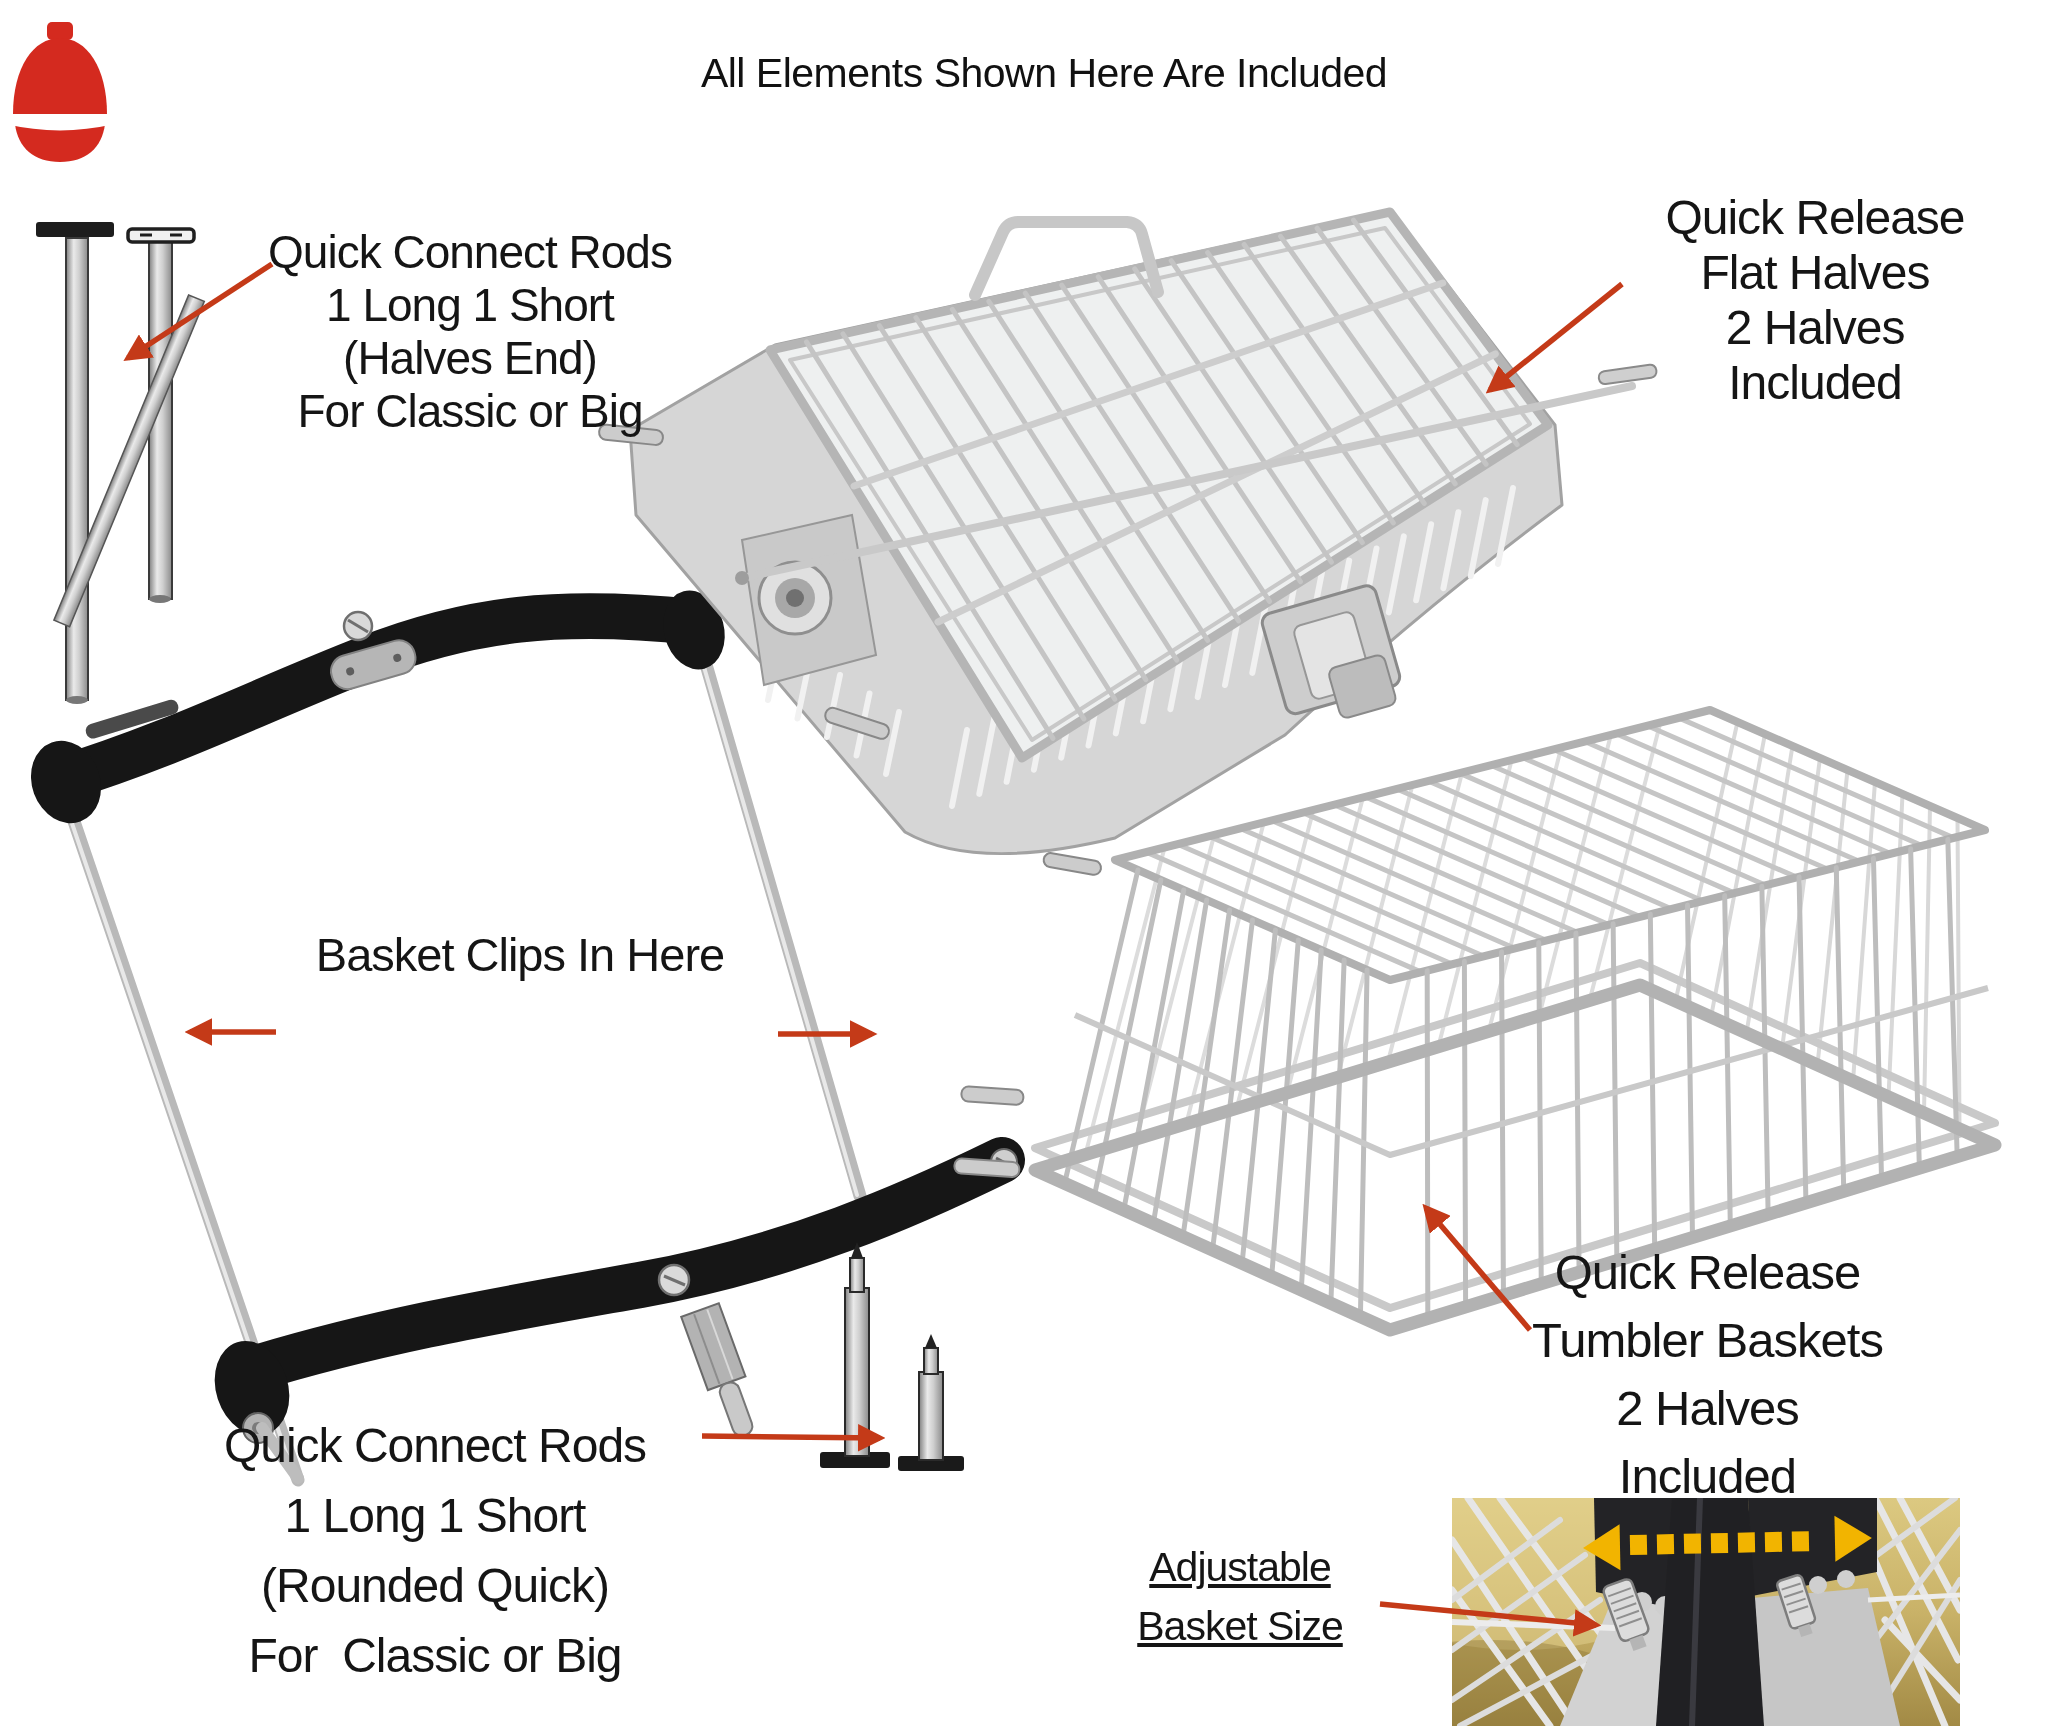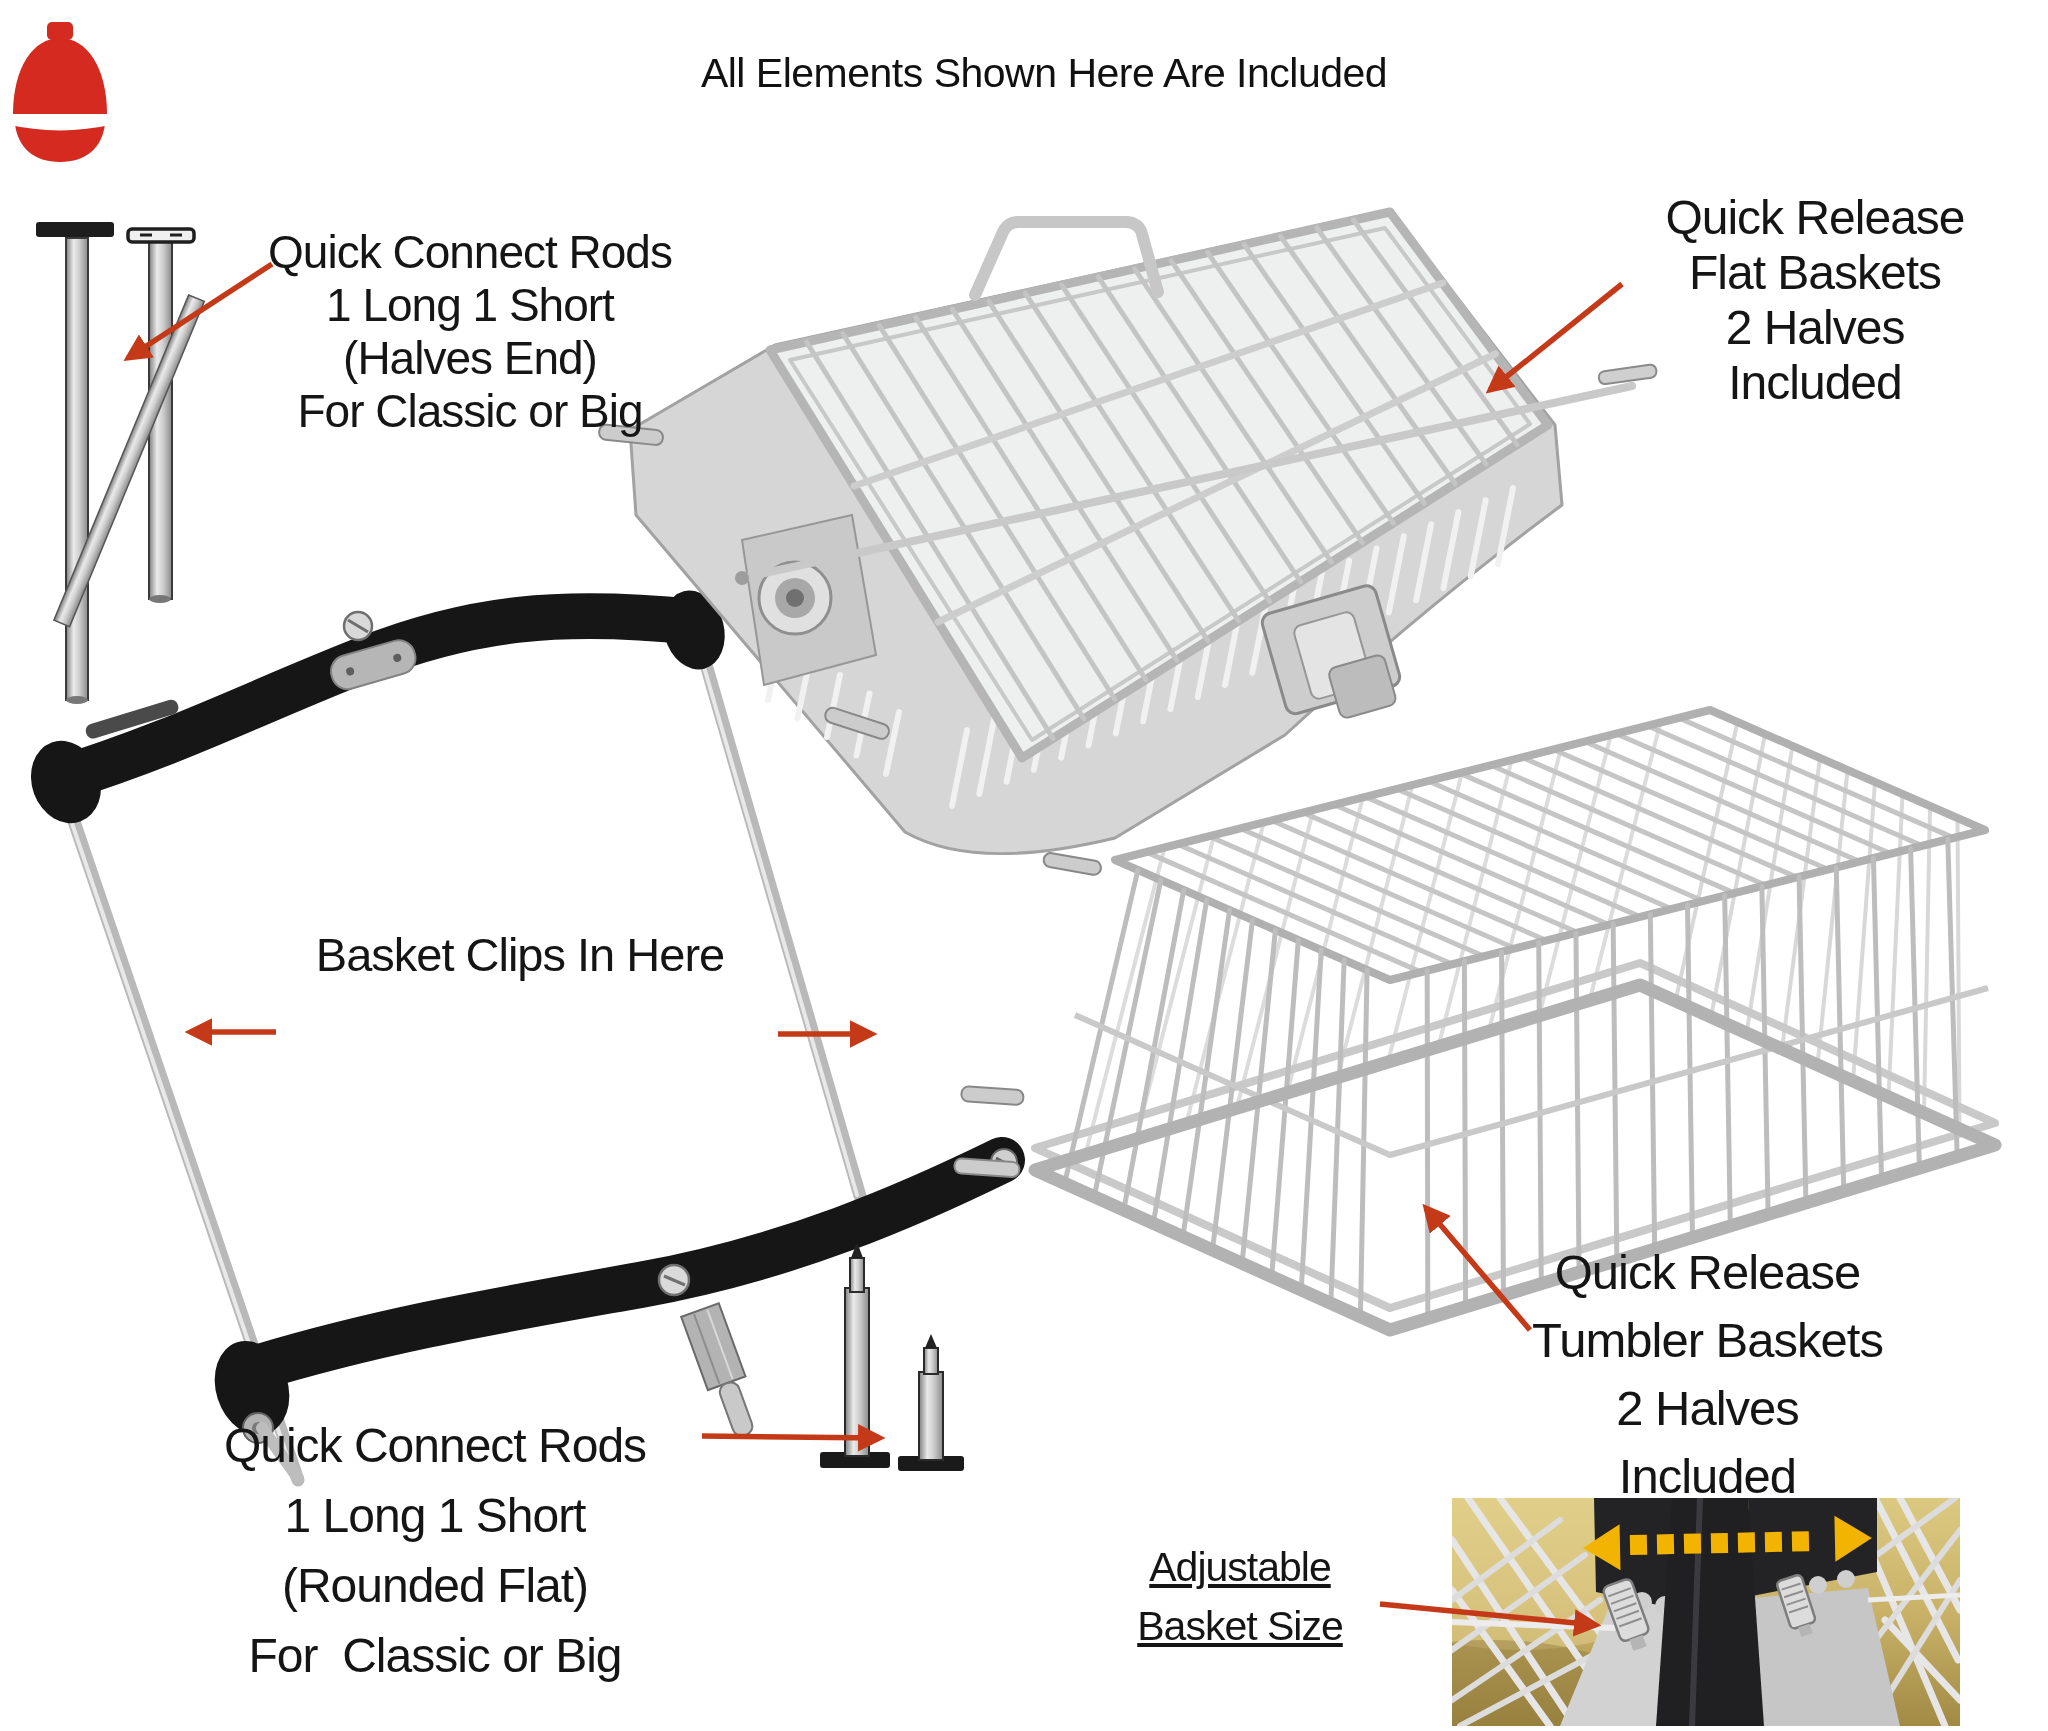--- a/index.html
+++ b/index.html
@@ -360,33 +360,33 @@
 
 <div class="lbl lbl-rods-top">
   <div class="ln b">Quick Connect Rods</div>
   <div class="ln">1 Long 1 Short</div>
   <div class="ln">(Halves End)</div>
   <div class="ln">For Classic or Big</div>
 </div>
 
 <div class="lbl lbl-flat">
   <div class="ln">Quick Release</div>
-  <div class="ln b">Flat Baskets</div>
+  <div class="ln b">Flat Halves</div>
   <div class="ln">2 Halves</div>
   <div class="ln">Included</div>
 </div>
 
 <div class="lbl lbl-frame">
   <div class="ln">Basket Clips In Here</div>
 </div>
 
 <div class="lbl lbl-rods-bottom">
   <div class="ln b">Quick Connect Rods</div>
   <div class="ln">1 Long 1 Short</div>
-  <div class="ln">(Rounded Flat)</div>
+  <div class="ln">(Rounded Quick)</div>
   <div class="ln">For  Classic or Big</div>
 </div>
 
 <div class="lbl lbl-tumbler">
   <div class="ln">Quick Release</div>
   <div class="ln b">Tumbler Baskets</div>
   <div class="ln">2 Halves</div>
   <div class="ln">Included</div>
 </div>
 

